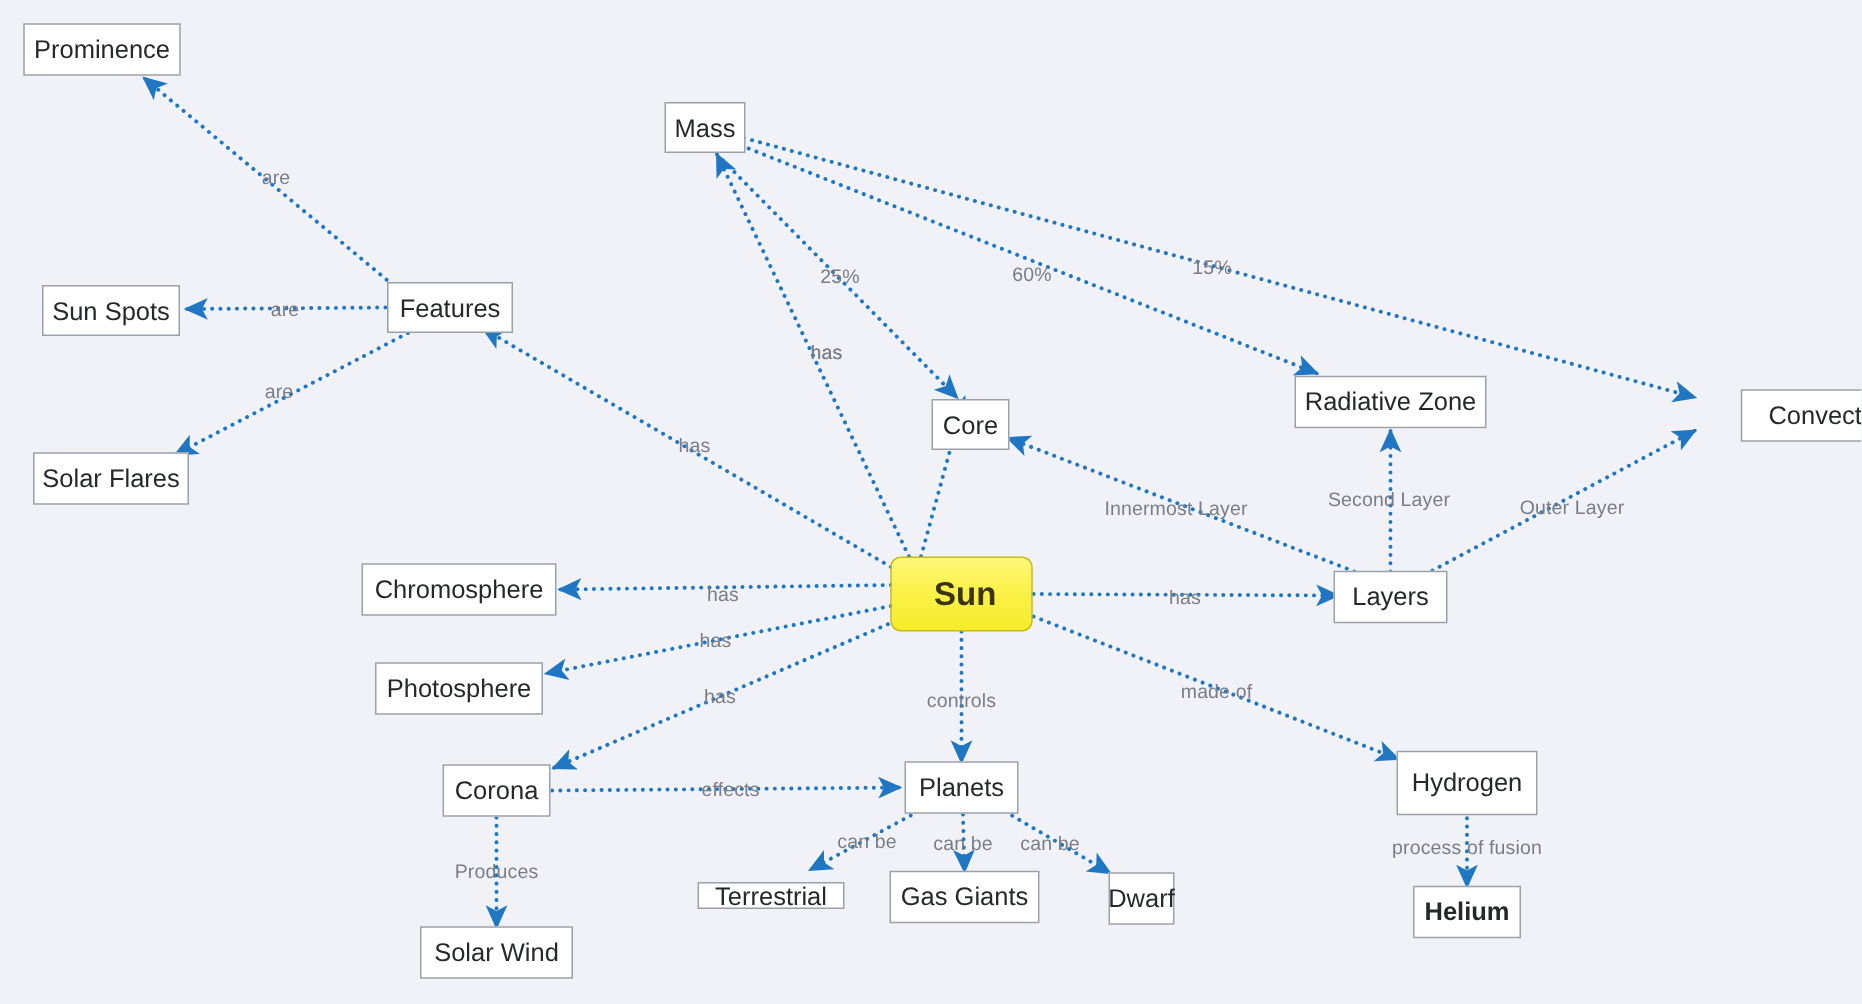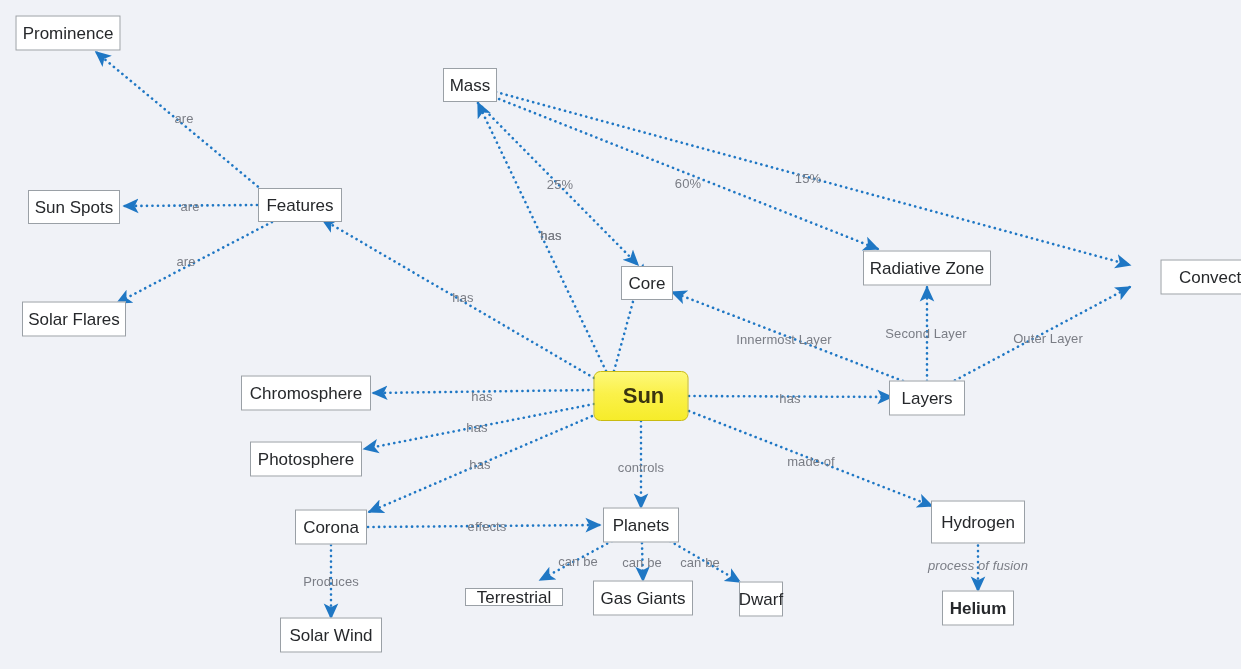--- a/index.html
+++ b/index.html
@@ -118,21 +118,21 @@
       <div class="edge-label" style="left: 784px; top: 339px;">Innermost Layer</div>
       <div class="edge-label" style="left: 926px; top: 333px;">Second Layer</div>
       <div class="edge-label" style="left: 1048px; top: 338px;">Outer Layer</div>
       <div class="edge-label" style="left: 790px; top: 398px;">has</div>
       <div class="edge-label" style="left: 482px; top: 396px;">has</div>
       <div class="edge-label" style="left: 477px; top: 427px;">has</div>
       <div class="edge-label" style="left: 480px; top: 464px;">has</div>
       <div class="edge-label" style="left: 487px; top: 526px;">effects</div>
       <div class="edge-label" style="left: 641px; top: 467px;">controls</div>
       <div class="edge-label" style="left: 811px; top: 461px;">made of</div>
-      <div class="edge-label" style="left: 978px; top: 565px; font-style: italic;">process of fusion</div>
+      <div class="edge-label" style="left: 978px; top: 565px;">process of fusion</div>
       <div class="edge-label" style="left: 331px; top: 581px;">Produces</div>
       <div class="edge-label" style="left: 578px; top: 561px;">can be</div>
       <div class="edge-label" style="left: 642px; top: 562px;">can be</div>
       <div class="edge-label" style="left: 700px; top: 562px;">can be</div>
     </div>
   <div id="node-layer">
       <div class="node central" style="left: 641px; top: 396px; width: 95px; height: 50px;">
         <span>Sun</span>
       </div>
       <div class="node" style="left: 68px; top: 33px; width: 105px; height: 35px;">

